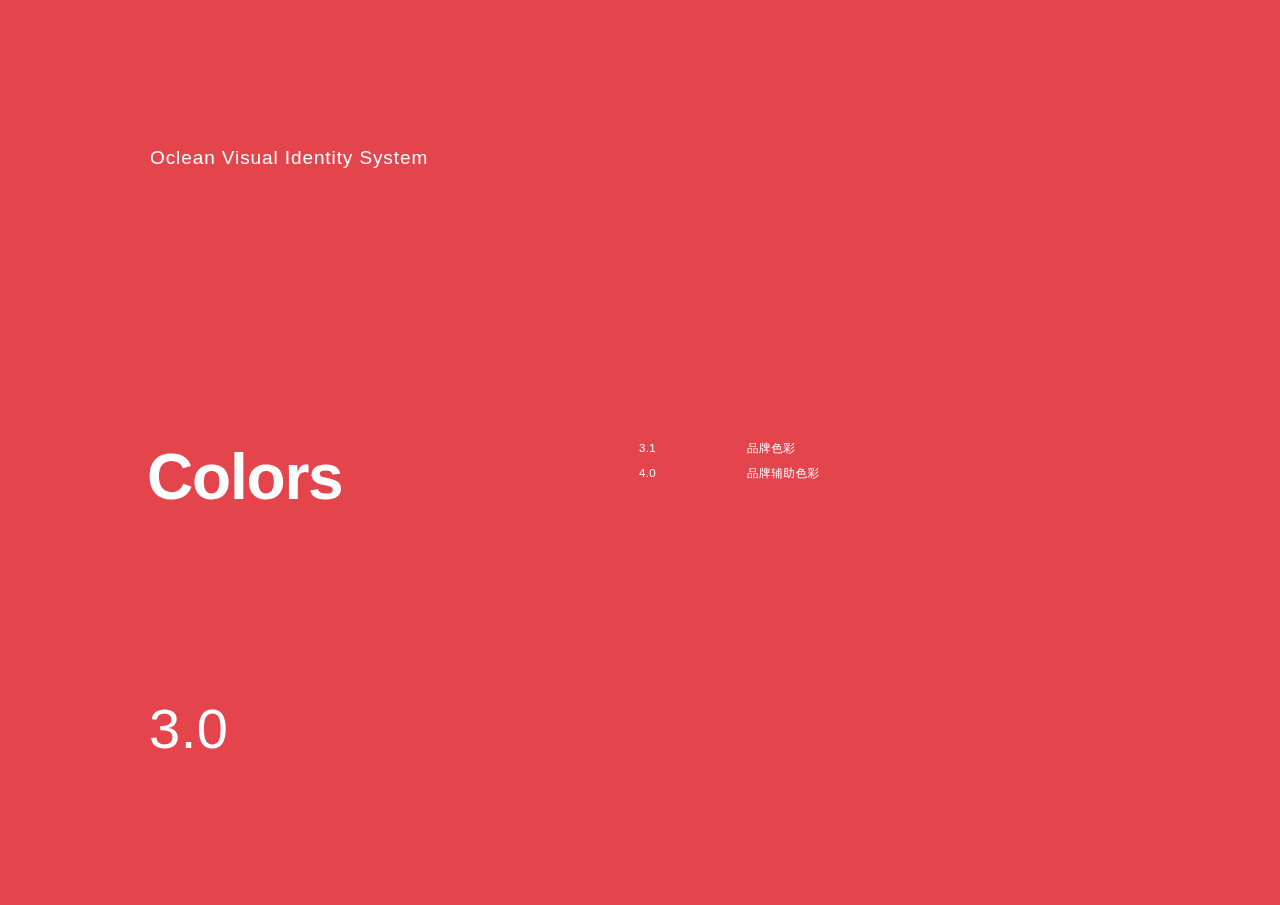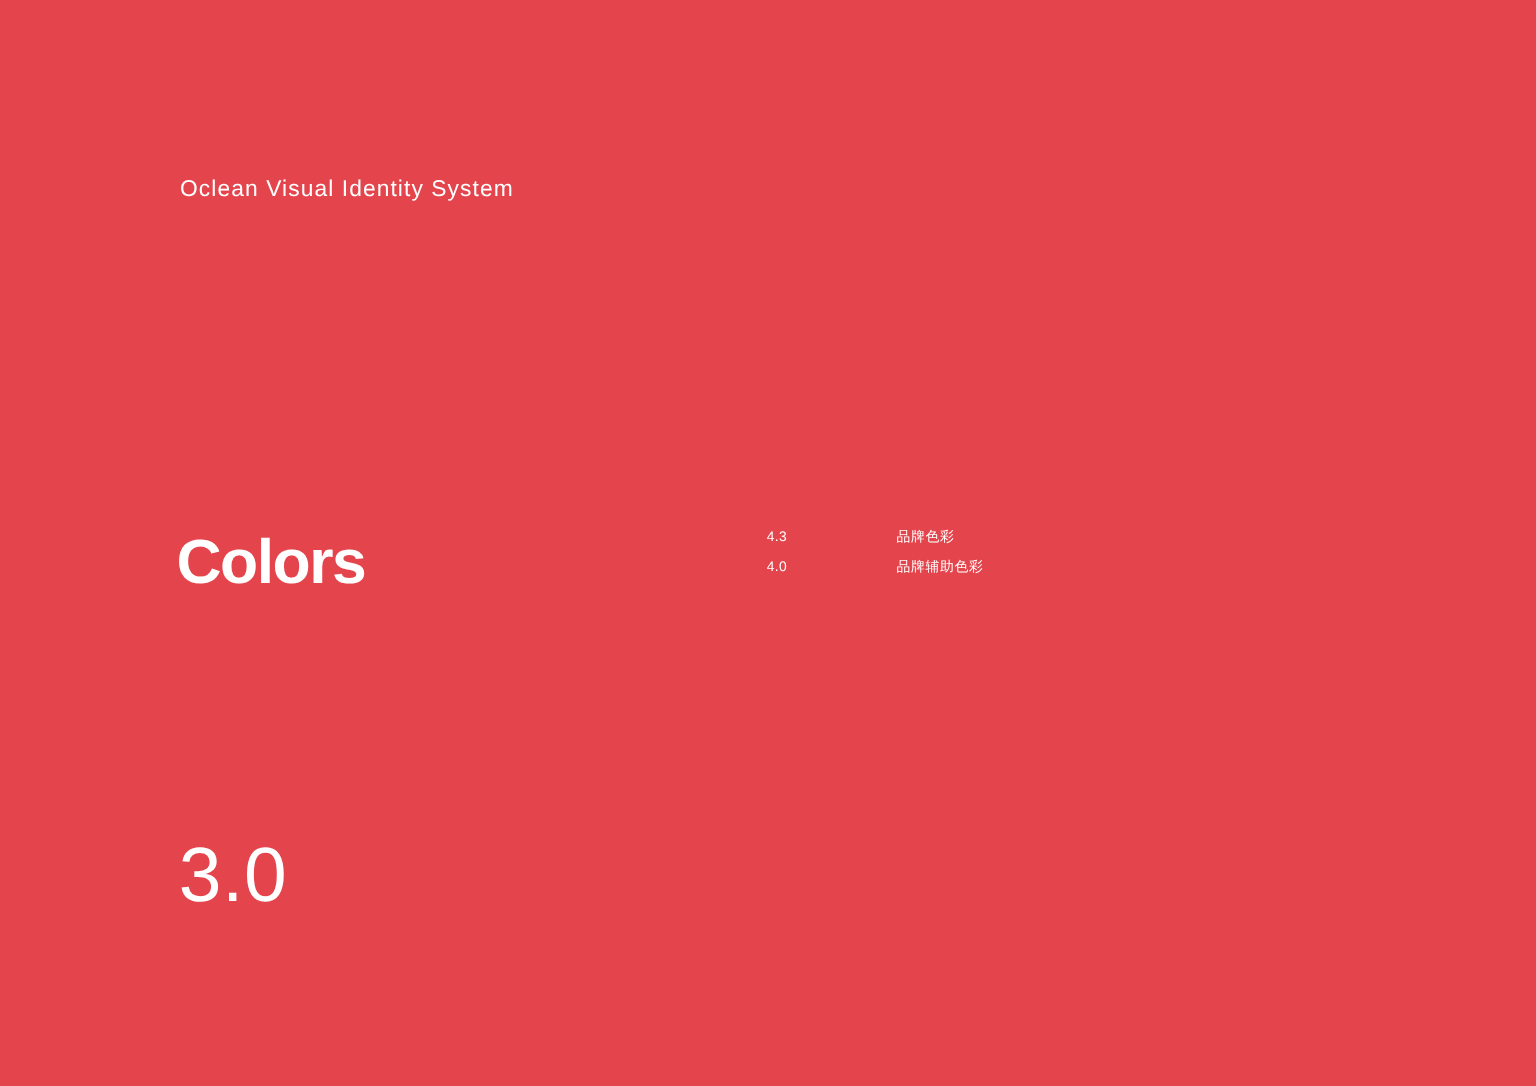--- a/index.html
+++ b/index.html
@@ -34,21 +34,21 @@
     letter-spacing: 0.9px;
     color: #ffffff;
     white-space: nowrap;
   }
 
   
   .section-title {
     position: absolute;
     left: 147px;
     top: 399px;
-    font-size: 52px;
+    font-size: 64px;
     line-height: 70px;
     font-weight: 700;
     letter-spacing: -1.2px;
     color: #ffffff;
     white-space: nowrap;
   }
 
   
   .toc {
     position: absolute;
@@ -78,41 +78,41 @@
     color: #ffffff;
     white-space: nowrap;
     margin-left: 44px;
   }
 
   
   .section-number {
     position: absolute;
     left: 149px;
     top: 681px;
-    font-size: 64px;
+    font-size: 56px;
     line-height: 96px;
     font-weight: 300;
     letter-spacing: 0.5px;
     color: #ffffff;
     white-space: nowrap;
   }
 </style>
 </head>
 <body>
 
 <div class="slide">
 
   <div class="running-header">Oclean Visual Identity System</div>
 
   <h1 class="section-title">Colors</h1>
 
   <div class="toc">
 
     <div class="toc-row">
-      <span class="toc-num">4.3</span>
+      <span class="toc-num">3.1</span>
       <span class="toc-label">品牌色彩</span>
     </div>
 
 
     <div class="toc-row">
       <span class="toc-num">4.0</span>
       <span class="toc-label">品牌辅助色彩</span>
     </div>
 
   </div>

